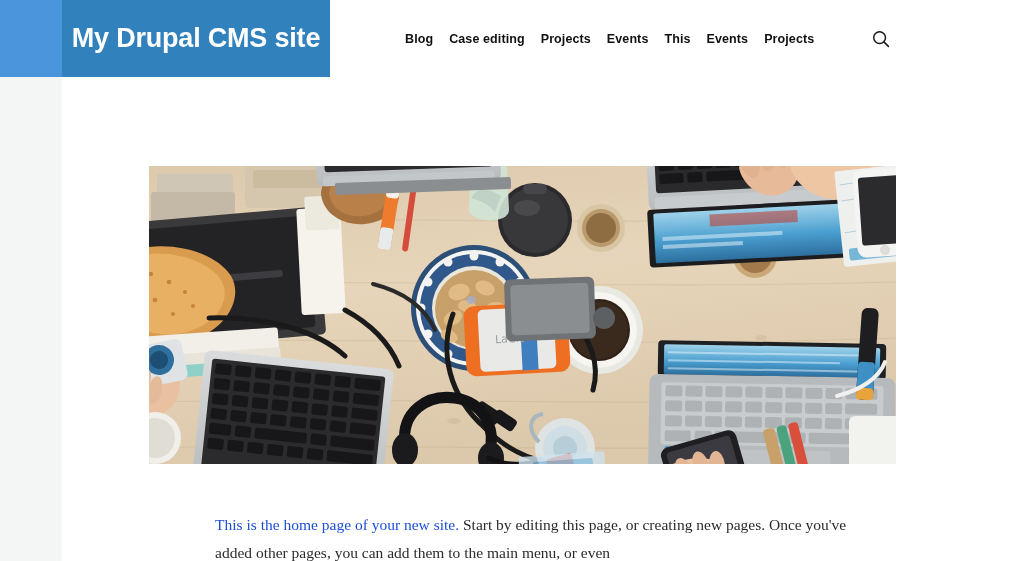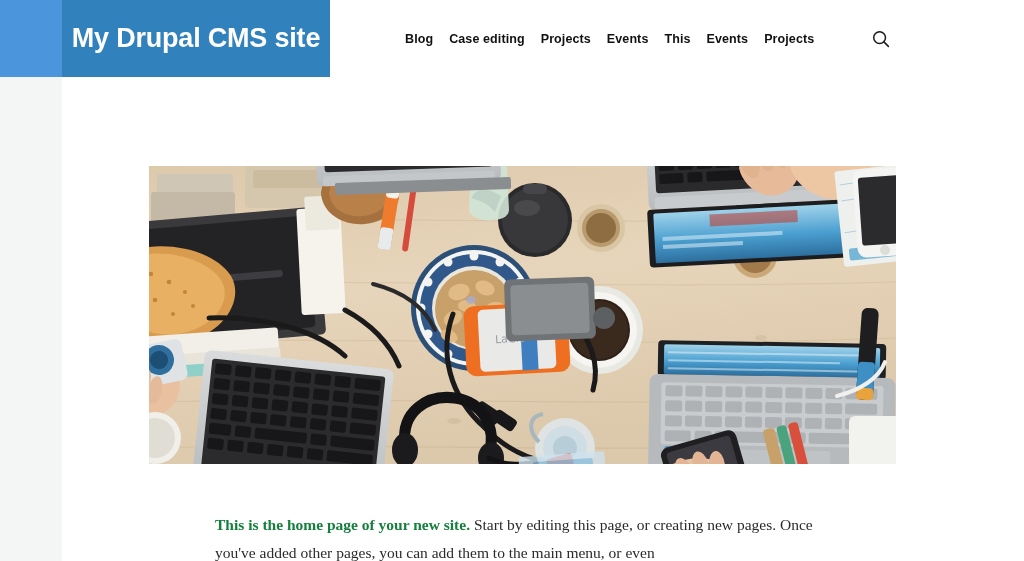--- a/index.html
+++ b/index.html
@@ -85,21 +85,21 @@
     position: absolute;
     left: 215px; top: 511px;
     width: 640px;
   }
   .body-para {
     font-family: "Liberation Serif", serif;
     font-size: 15.5px;
     line-height: 28px;
     color: #2b2b2b;
   }
-  .body-para b { font-weight: bold; color: #15803d; }
+  .body-para b { font-weight: normal; color: #1d4ed8; }
 </style>
 </head>
 <body>
 
 <div id="page">
 
   <div class="left-strip"></div>
 
   <div class="header">
 

